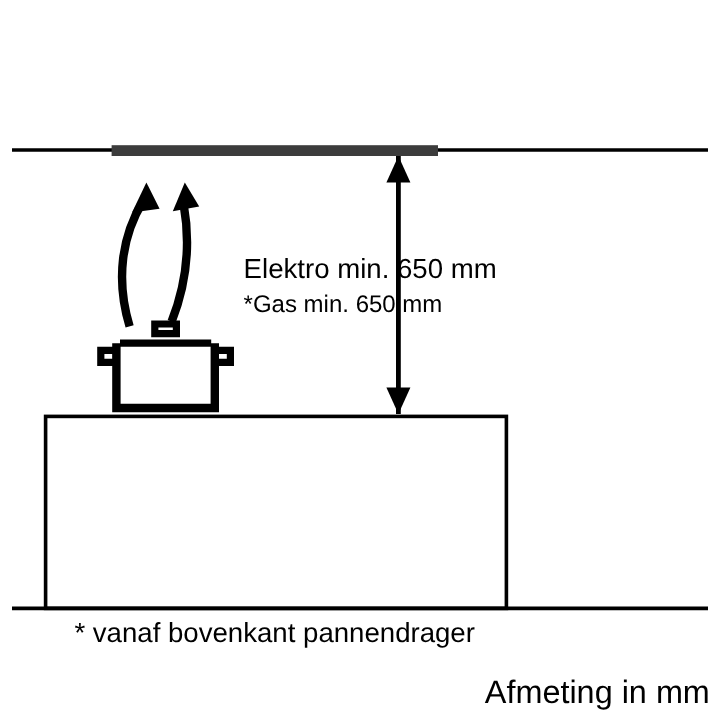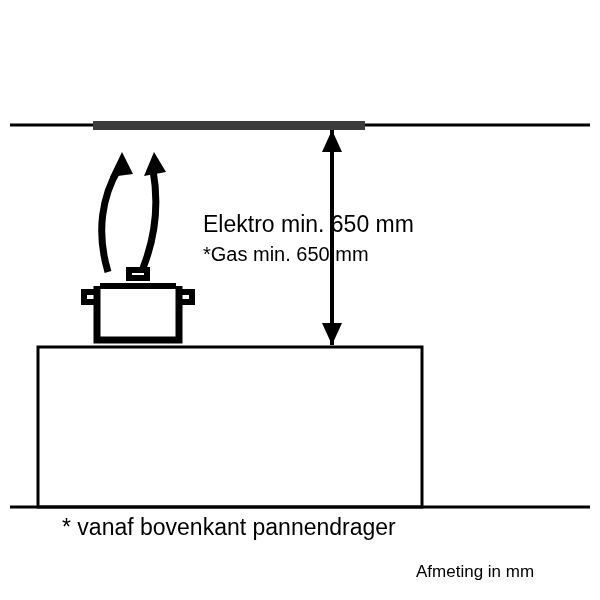--- a/index.html
+++ b/index.html
@@ -43,23 +43,23 @@
     top: 243px;
     font-size: 20px;
   }
   .lbl-footnote {
     left: 14px;
     top: 514px;
     font-size: 23px;
     margin-left: 48px;
   }
   .lbl-afmeting {
-    left: 416px;
+    left: 404px;
     top: 562px;
-    font-size: 17px;
+    font-size: 27px;
     text-align: center;
   }
 </style>
 </head>
 <body>
 
 <div id="stage">
 
   <svg class="diagram" viewBox="0 0 600 600" xmlns="http://www.w3.org/2000/svg">
 

